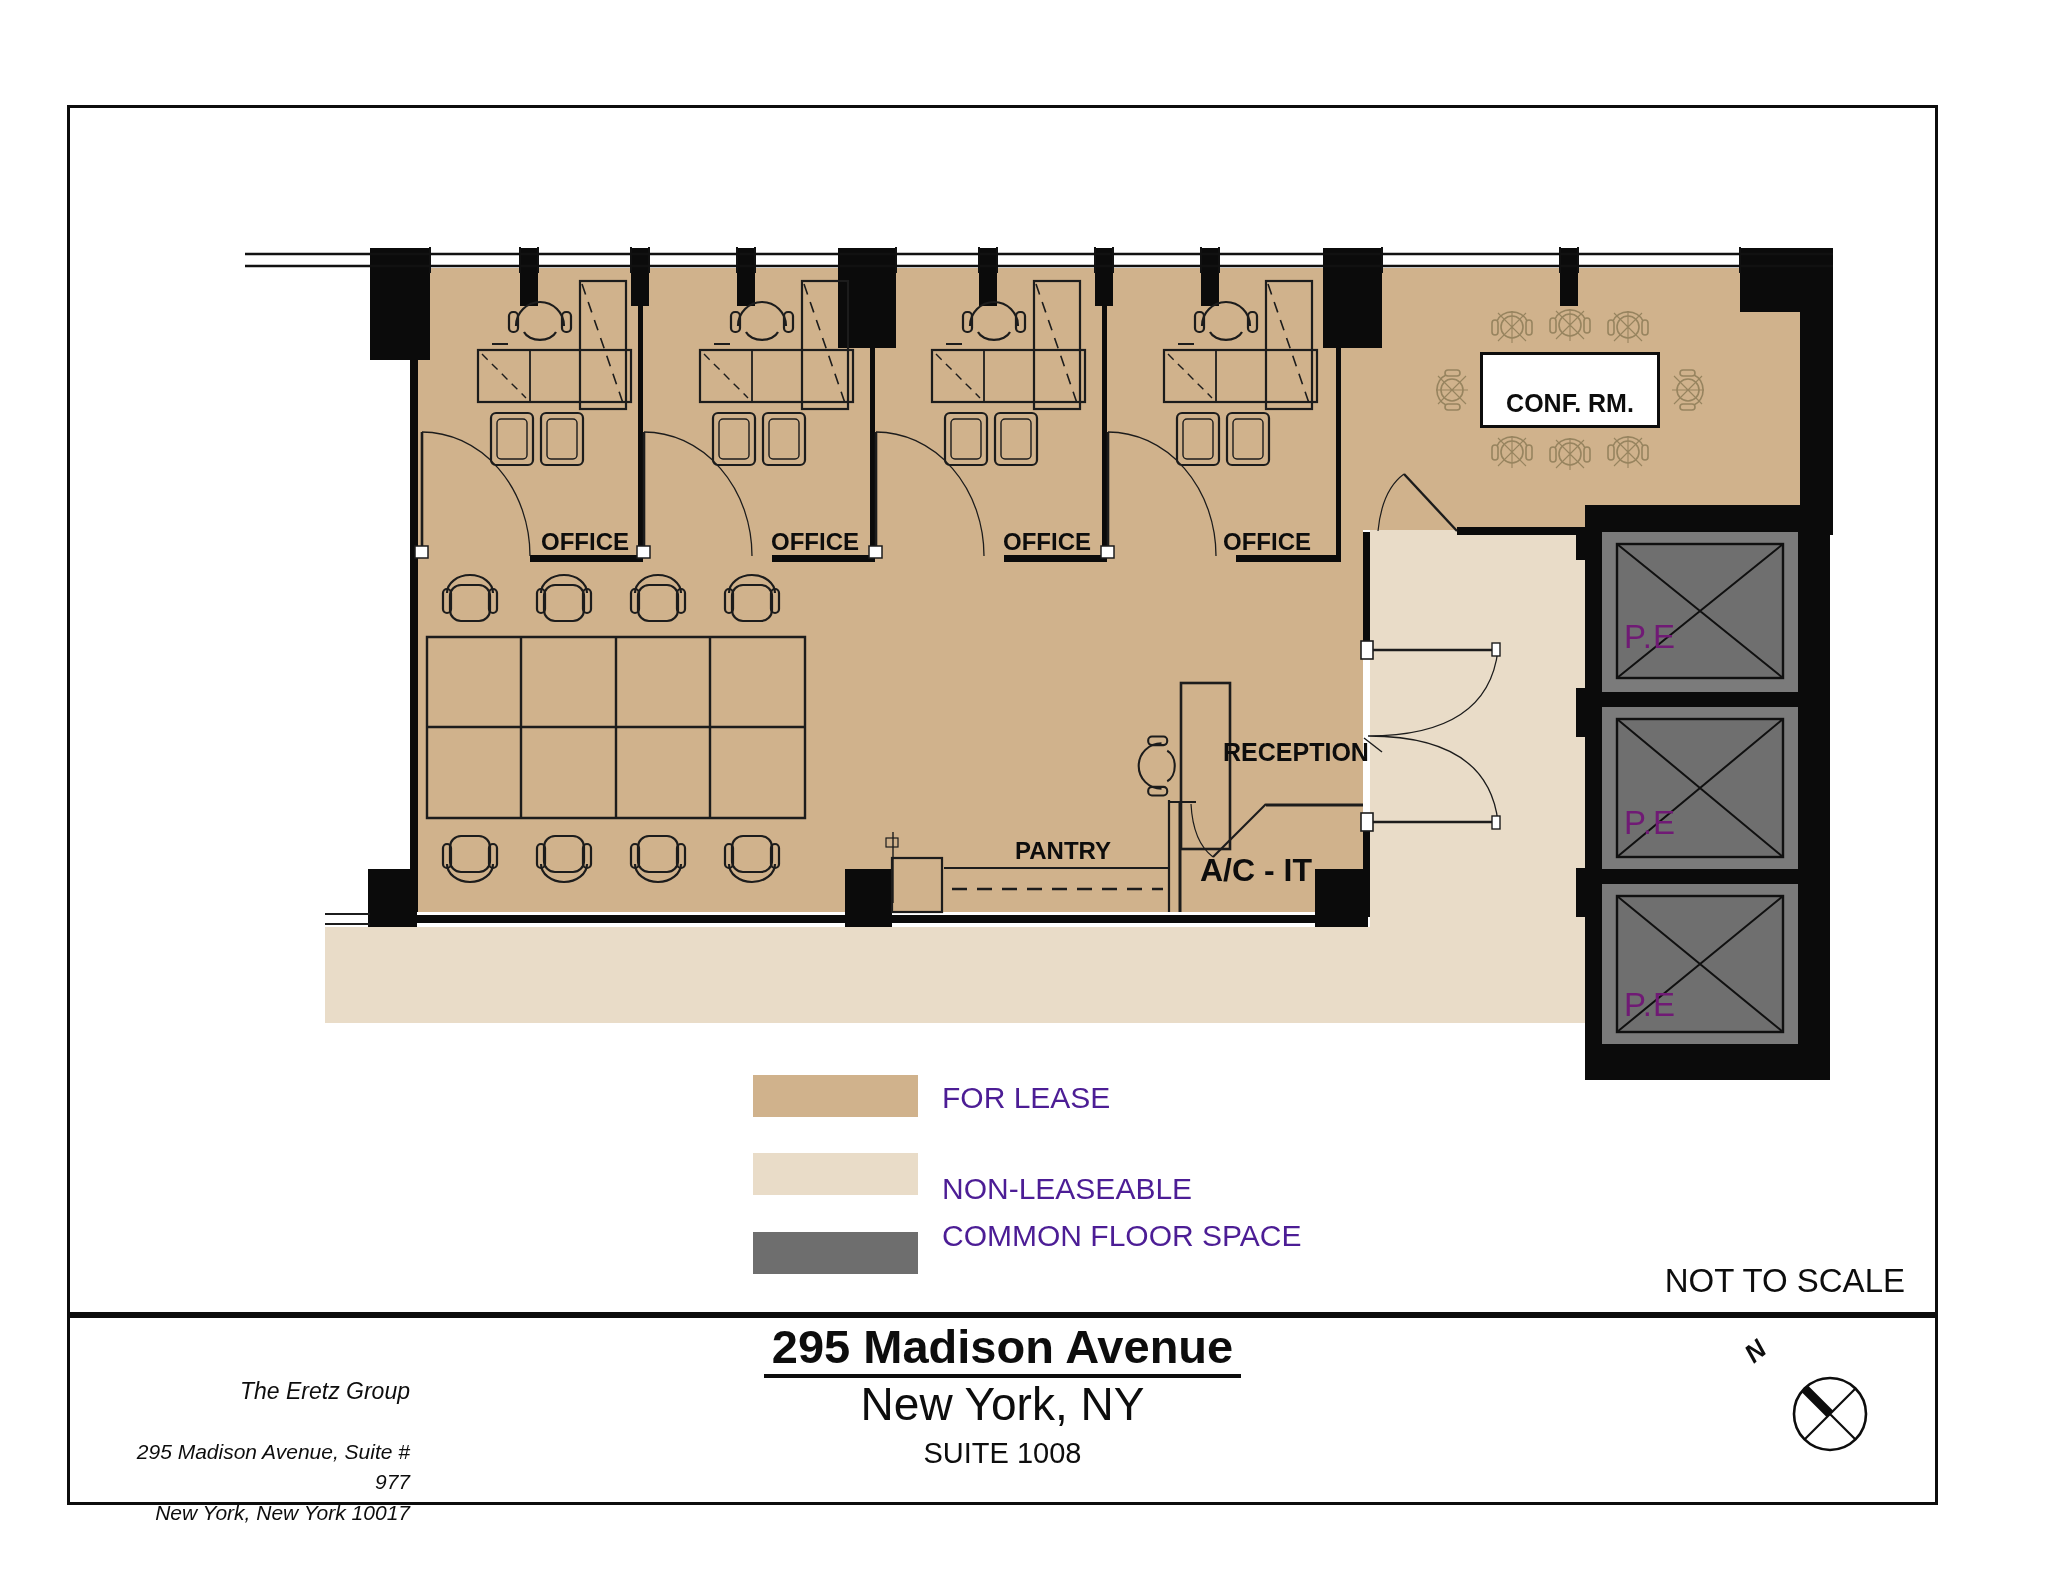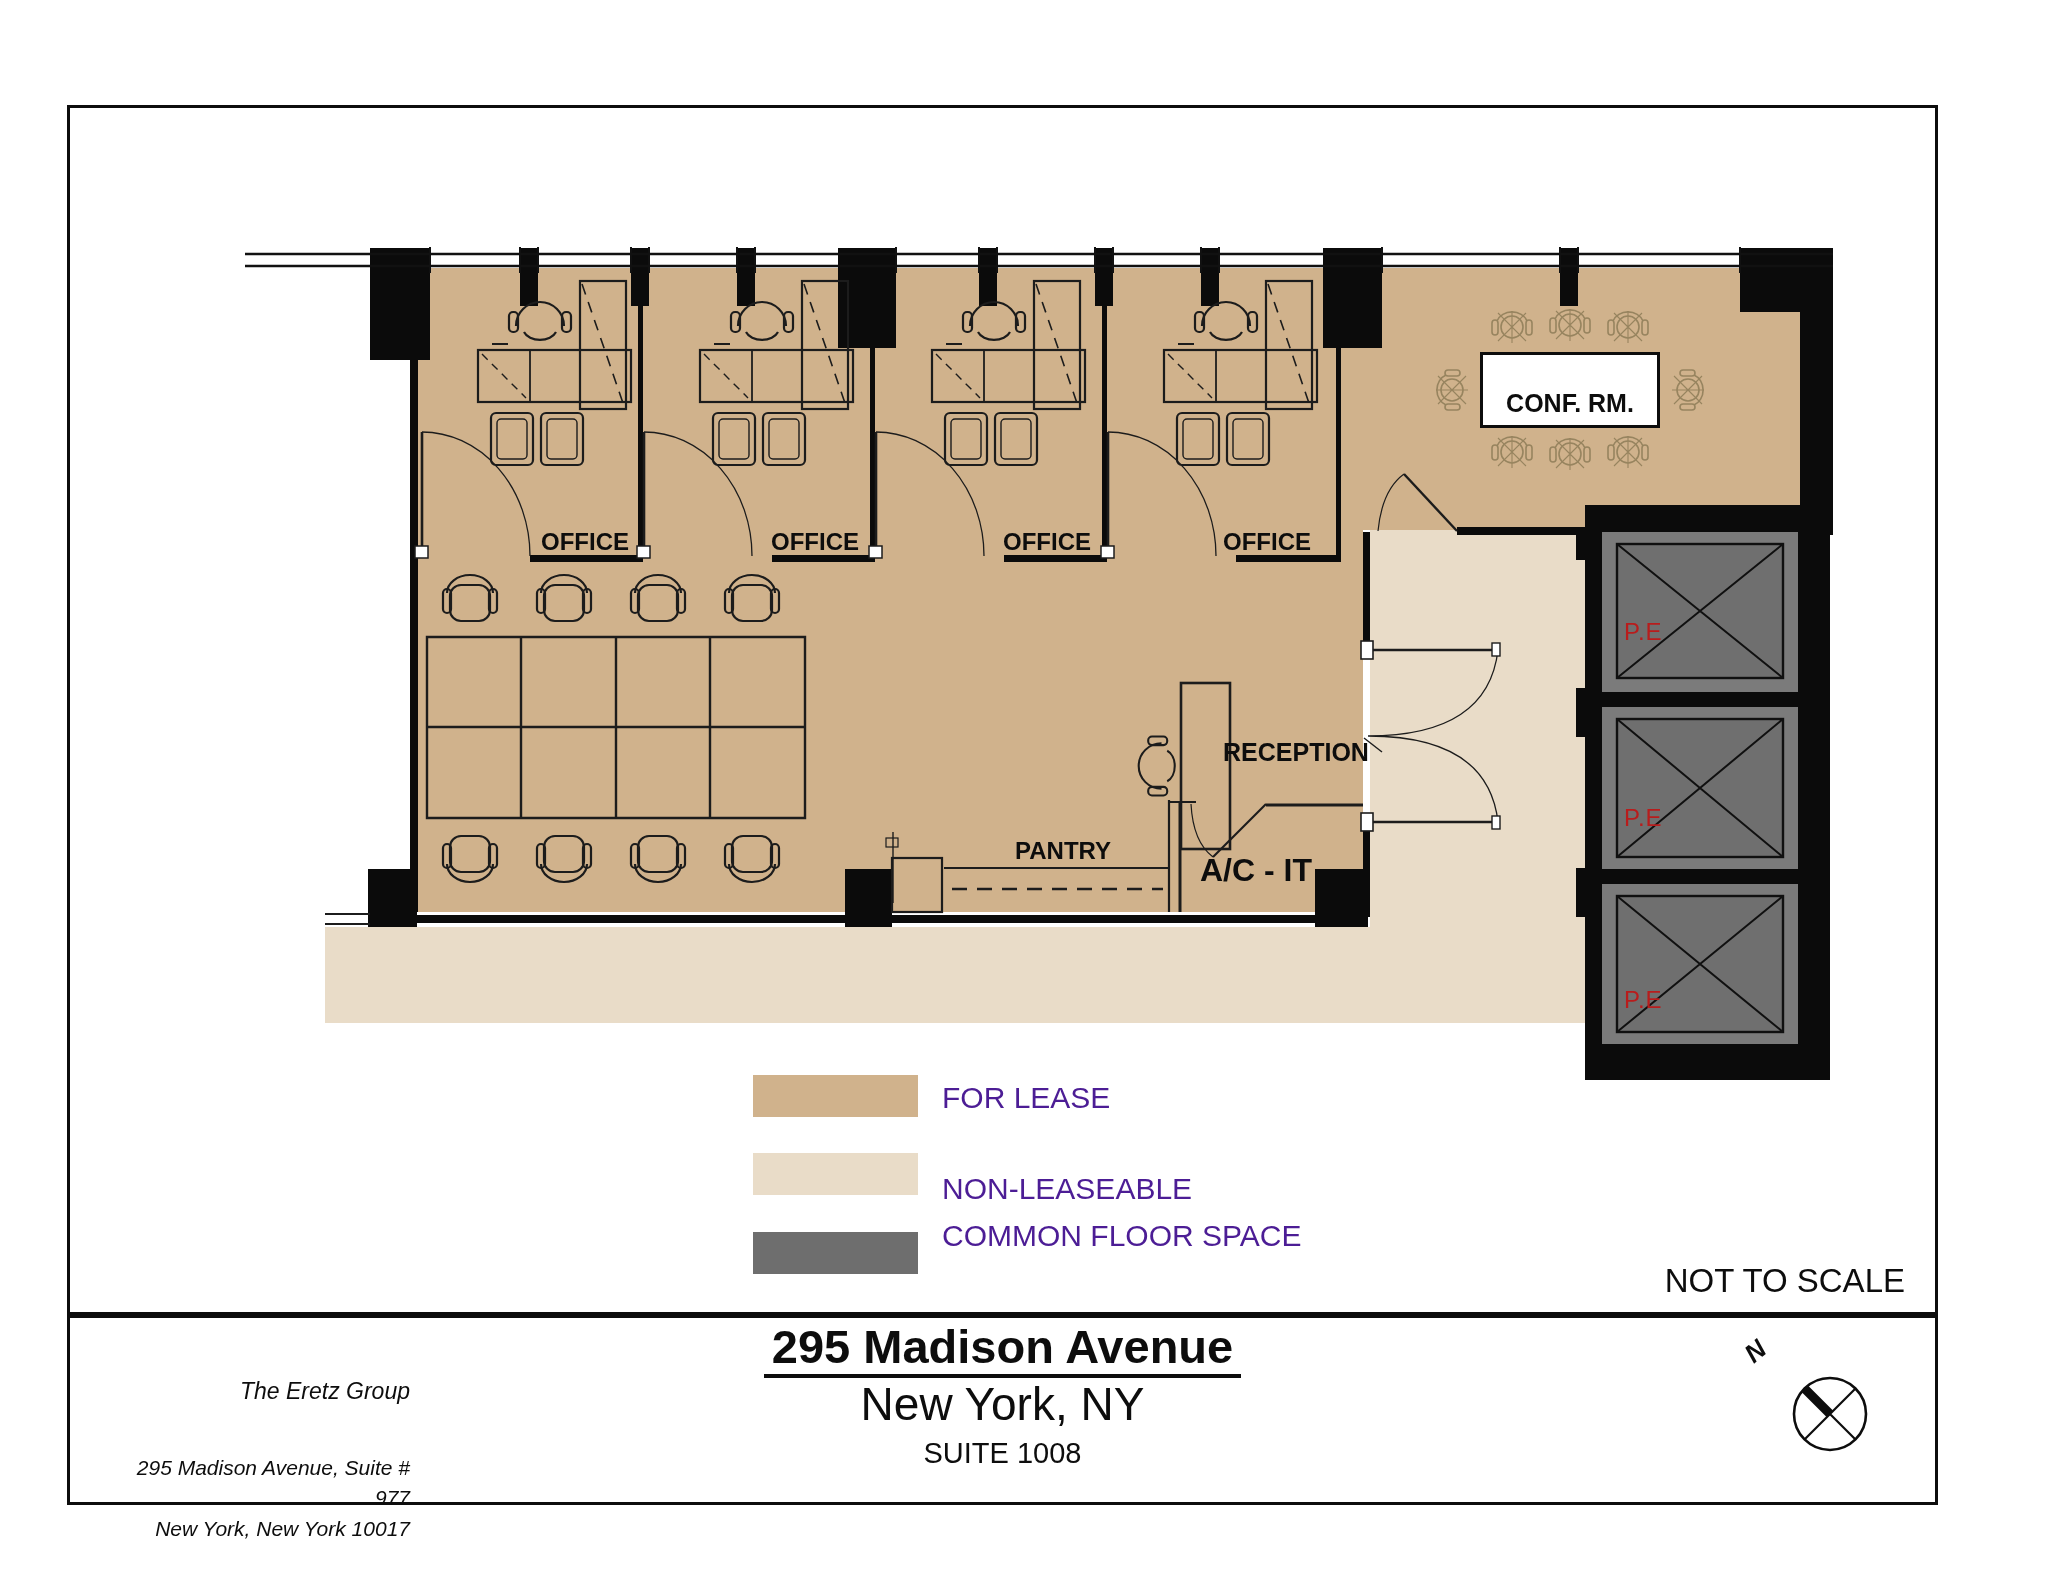--- a/index.html
+++ b/index.html
@@ -9,28 +9,28 @@
   .blk{position:absolute;background:#0b0b0b;}
   .tan{position:absolute;background:#d0b28c;}
   .beige{position:absolute;background:#e9dcc8;}
   .gray{position:absolute;background:#7b7b7b;}
   .lbl{position:absolute;color:#0d0d0d;white-space:nowrap;transform:translate(-50%,-50%);}
   .planlbl{font-weight:bold;}
   .border-box{position:absolute;border:3px solid #0d0d0d;box-sizing:border-box;background:transparent;}
   .legend-swatch{position:absolute;width:165px;height:42px;}
   .sw1{background:#d0b28c;} .sw2{background:#e9dcc8;} .sw3{background:#6e6e6e;}
   .legend-label{position:absolute;font-size:30px;color:#4c1d95;white-space:nowrap;}
-  .pe{position:absolute;font-size:24px;color:#b91c1c;letter-spacing:1px;}
+  .pe{position:absolute;font-size:33px;color:#701a75;letter-spacing:1px;}
   svg{position:absolute;left:0;top:0;}
   .titleblock{position:absolute;left:67px;top:1322px;width:1871px;text-align:center;color:#0d0d0d;}
   .t1{display:inline-block;font-size:47px;font-weight:bold;border-bottom:4px solid #0d0d0d;padding:0 8px 3px 8px;line-height:1.05;}
   .t2{font-size:46px;line-height:1.15;}
   .t3{font-size:29px;margin-top:6px;}
   .eretz{position:absolute;left:110px;top:1378px;width:300px;text-align:right;font-style:italic;color:#0d0d0d;}
-  .e1{font-size:23px;margin-bottom:48px;}
+  .e1{font-size:23px;margin-bottom:32px;}
   .e2{font-size:21px;line-height:1.45;}
   .nts{position:absolute;left:1575px;top:1262px;width:330px;text-align:right;font-size:33px;color:#0d0d0d;}
   .nlabel{position:absolute;left:1746px;top:1336px;font-size:26px;font-style:italic;font-weight:bold;
           color:#0d0d0d;transform:rotate(-40deg);}
 </style>
 </head>
 <body>
 
 <div class="page">
 

